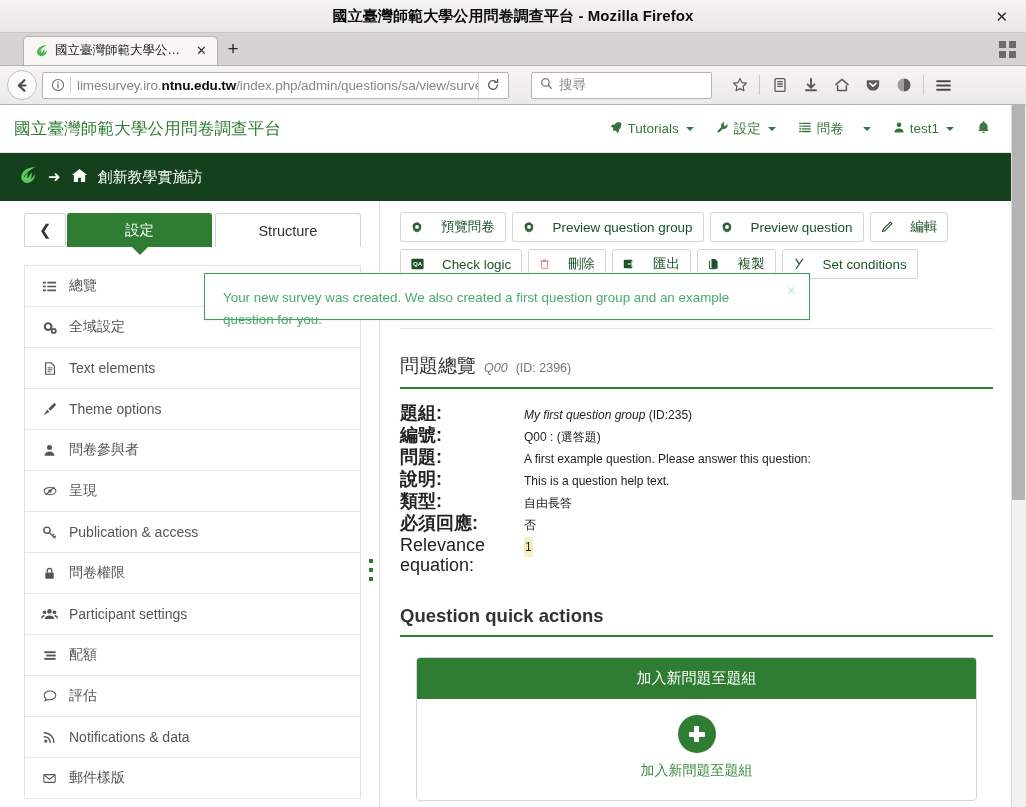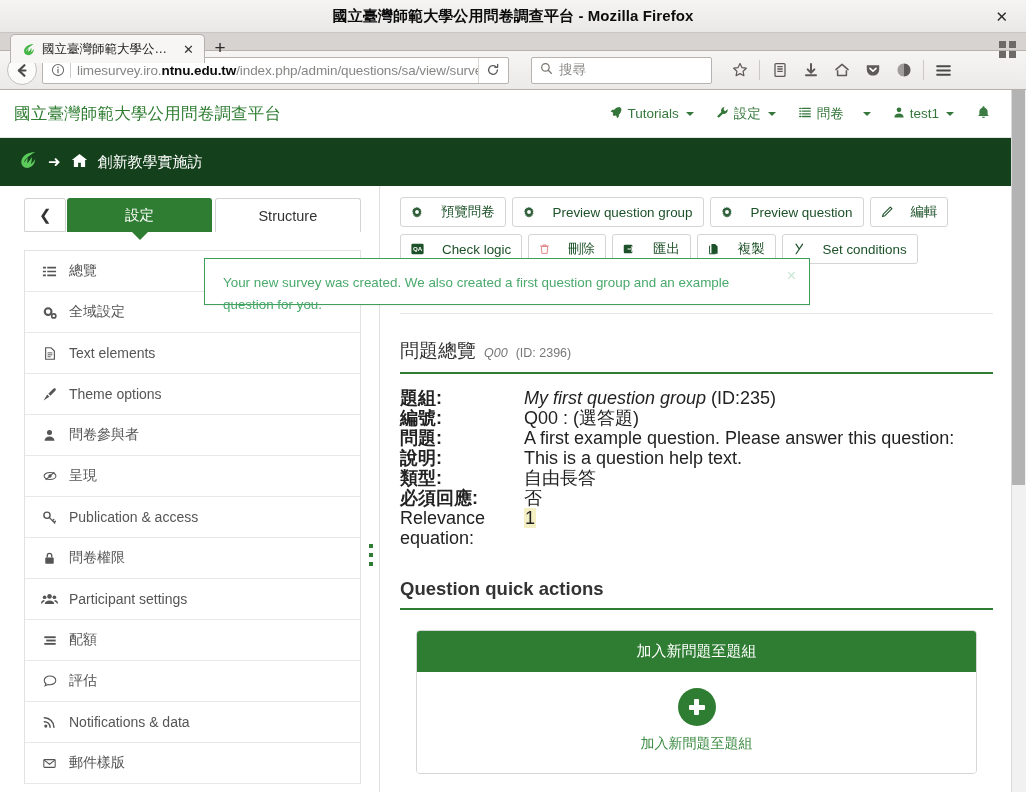--- a/index.html
+++ b/index.html
@@ -23,24 +23,24 @@
     font-size: 15px; color: #0c0c0d; font-weight: 700;
     letter-spacing: .1px;
   }
   .ff-close {
     position: absolute; right: 12px; top: 50%; transform: translateY(-50%);
     font-size: 15px; color: #2b2a29; cursor: pointer; line-height: 1;
     padding: 2px 6px;
   }
 
   .ff-tabstrip {
-    height: 18px;
+    height: 33px;
     background: #d6d3d0;
-    display: flex; align-items: flex-start;
-    padding-left: 10px;
+    display: flex; align-items: center;
+    padding-left: 23px;
     position: relative;
     border-bottom: 1px solid #b5b1ad;
   }
   .ff-tab {
     height: 29px; min-width: 195px; max-width: 195px;
     background: #f7f6f5;
     border: 1px solid #b5b1ad; border-bottom: none;
     border-radius: 5px 5px 0 0;
     display: flex; align-items: center; gap: 6px;
     padding: 0 6px 0 10px;
@@ -286,21 +286,21 @@
   .sec-title { font-size: 19px; color: #333; font-weight: 400; }
   .sec-sub-i { font-size: 12.5px; color: #777; font-style: italic; }
   .sec-sub-n { font-size: 12.5px; color: #777; }
 
   .kv-table { padding: 14px 0 0 0; }
   .kv-row { display: flex; align-items: baseline; line-height: 20px; }
   .kv-key {
     flex: 0 0 124px; font-size: 18px; color: #222; font-weight: 700;
   }
   .kv-key.normal { font-weight: 400; }
-  .kv-val { font-size: 18px; color: #222; }
+  .kv-val { font-size: 12px; color: #222; }
   .kv-val .it { font-style: italic; }
   .kv-hl { background: #f5efc4; padding: 0 1px; }
 
   .qa-title-row {
     padding: 30px 0 8px 0; border-bottom: 2px solid #2e7d32;
   }
   .qa-title { font-size: 18.5px; color: #333; font-weight: 700; }
 
   .qa-panel {
     margin: 20px 16px 0 16px;

